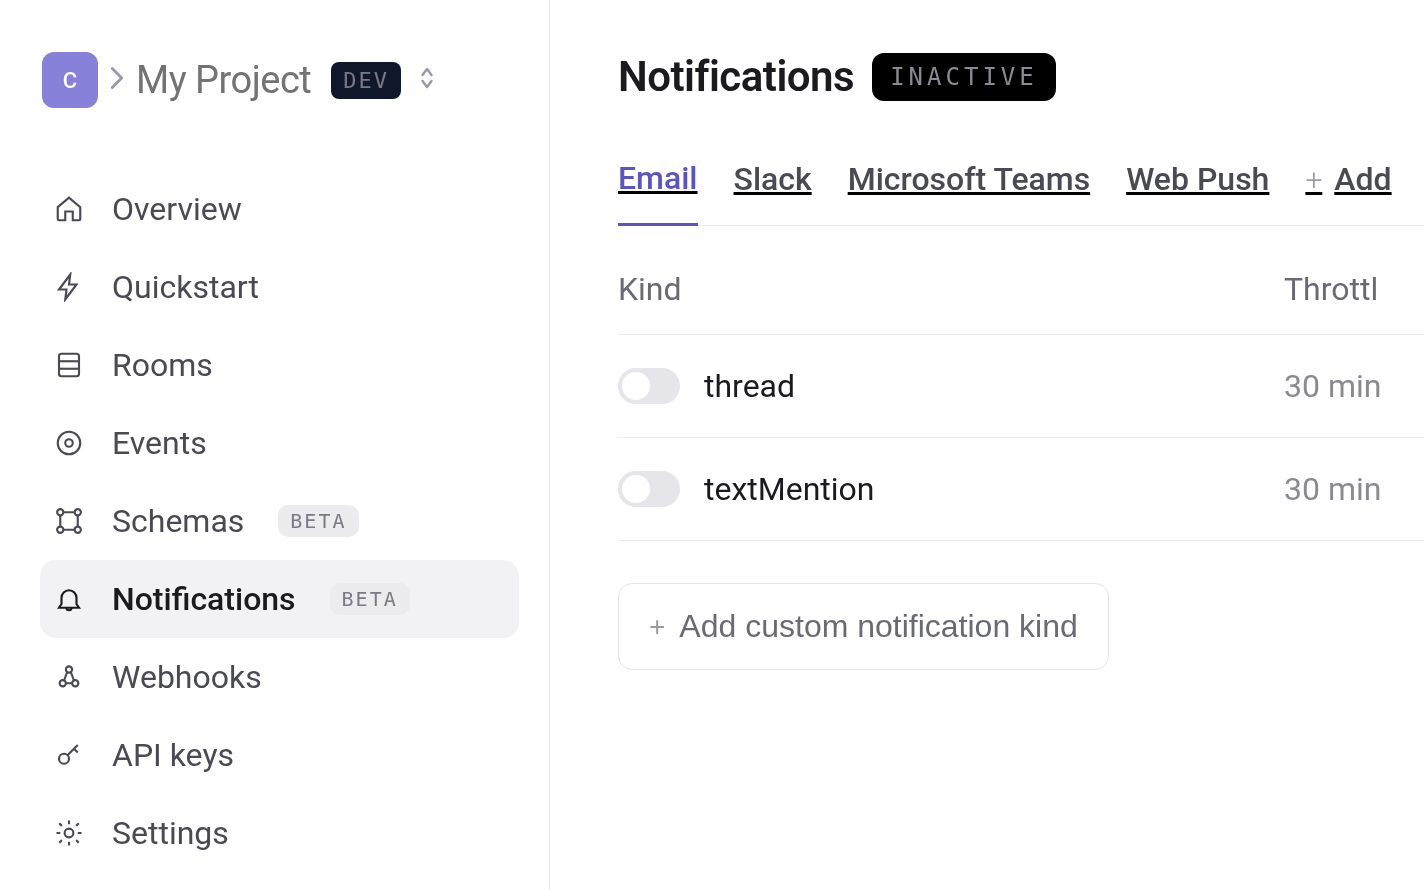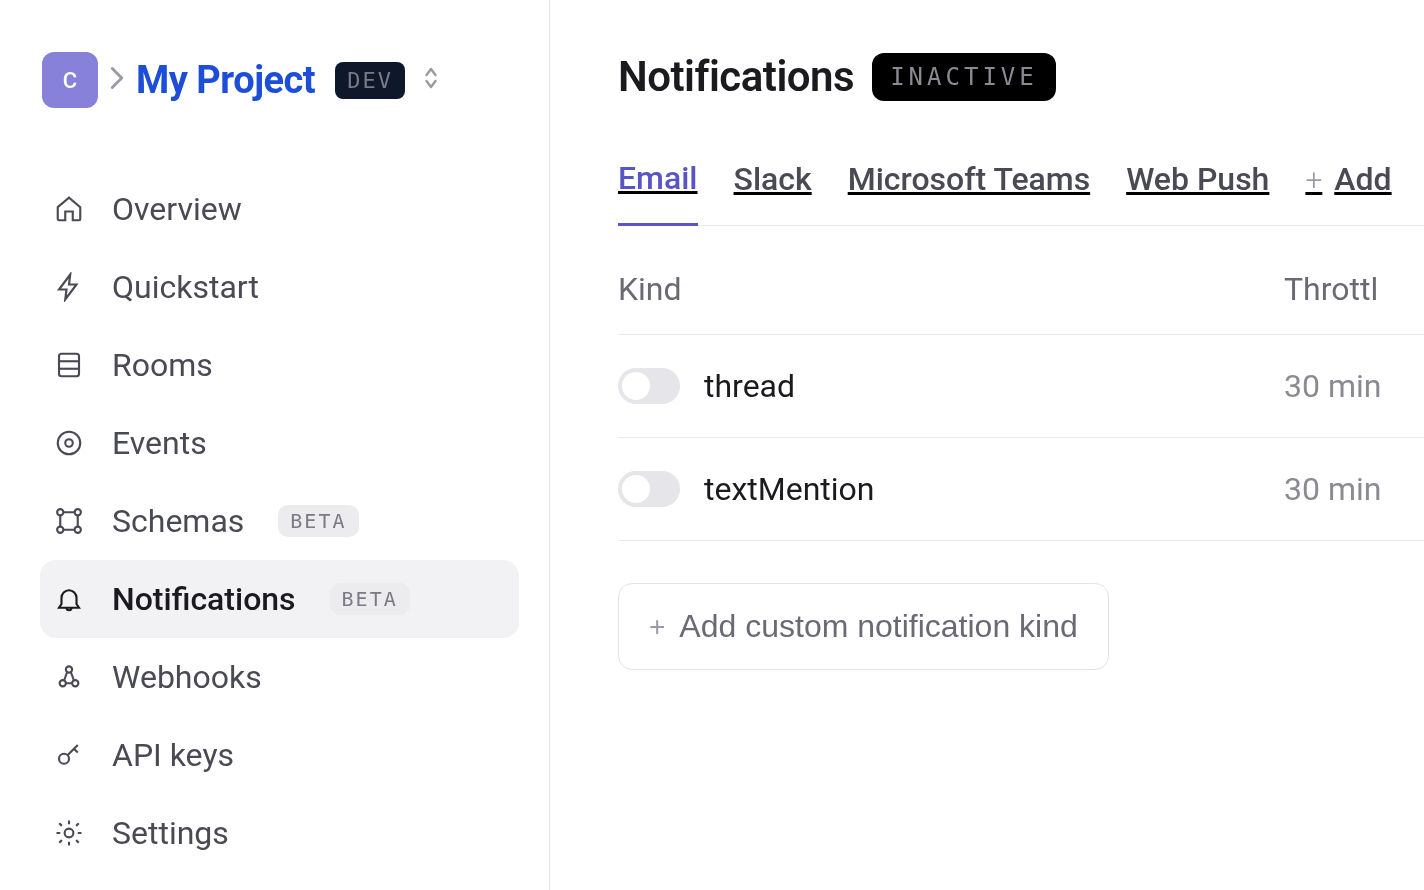--- a/index.html
+++ b/index.html
@@ -41,22 +41,22 @@
       font-size: 22px;
       font-weight: 500;
     }
     .chevron-right {
       color: #9a9aa5;
       font-size: 22px;
       margin: 0 -2px;
     }
     .project-name {
       font-size: 38px;
-      font-weight: 700;
-      color: #1d4ed8;
+      font-weight: 400;
+      color: #737373;
       letter-spacing: -0.5px;
     }
     .env-badge {
       background: #0f172a;
       color: #7a7a85;
       font-family: ui-monospace, "SF Mono", Menlo, monospace;
       font-size: 22px;
       letter-spacing: 2px;
       padding: 6px 12px;
       border-radius: 8px;

